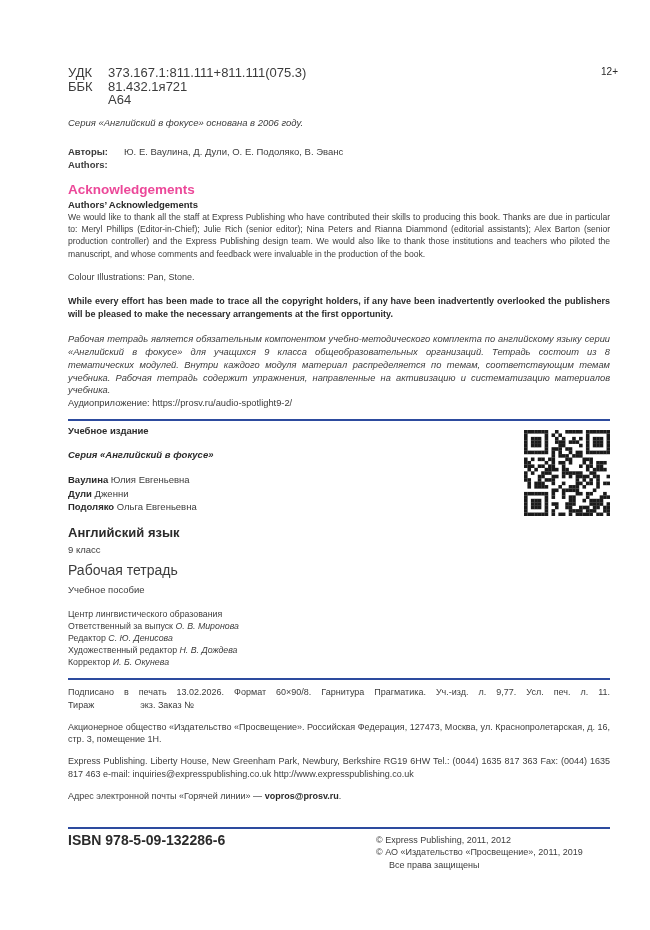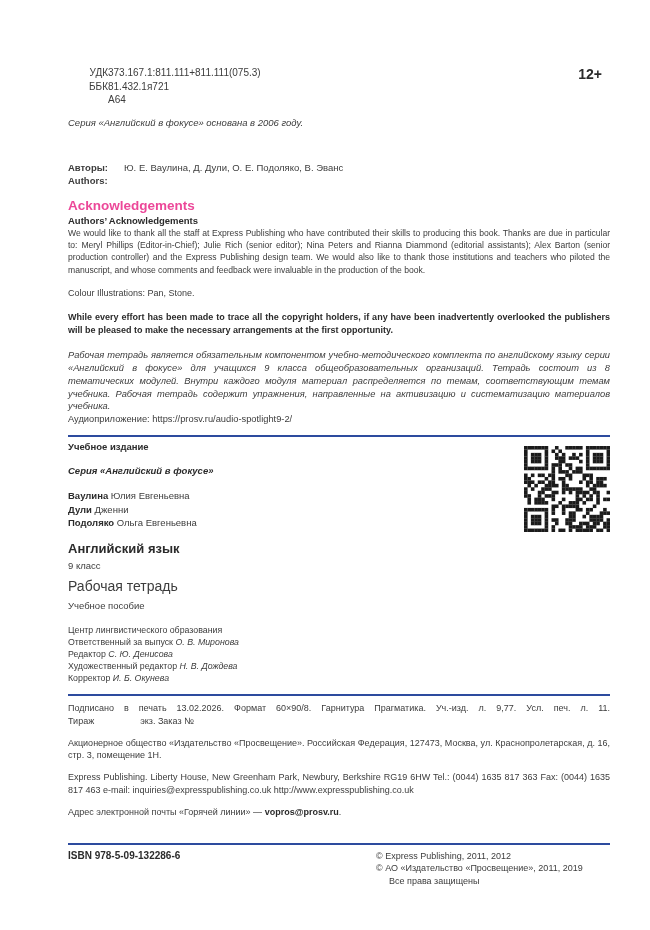--- a/index.html
+++ b/index.html
@@ -3,27 +3,27 @@
 <meta charset="utf-8">
 <style>
   * { margin:0; padding:0; box-sizing:border-box; }
   html,body { background:#ffffff; }
   body { width:650px; height:930px; overflow:hidden;
          font-family:"Liberation Sans","DejaVu Sans",sans-serif;
          color:#3c3c3c; -webkit-font-smoothing:antialiased; }
   .page { position:relative; width:650px; height:930px; padding:66px 40px 0 68px; }
 
   
-  .meta-row { display:flex; font-size:10px; line-height:13.5px;text-align:right; }
+  .meta-row { display:flex; font-size:13px; line-height:13.5px; }
   .meta-label { width:40px; }
-  .age-badge { position:absolute; top:66px; right:48px; font-weight:bold; font-size:14px; color:#2b2b2b; }
+  .age-badge { position:absolute; top:66px; right:32px; font-weight:normal; font-size:10px; color:#2b2b2b; }
 
   .series-note { margin-top:9px; font-style:italic; font-size:9.5px; line-height:13px; }
 
-  .authors-block { margin-top:32px; font-size:9.5px; line-height:13.5px; }
+  .authors-block { margin-top:16px; font-size:9.5px; line-height:13.5px; }
   .authors-row { display:flex; }
   .authors-row .lbl { width:56px; font-weight:bold; }
 
   .ack { margin-top:10px; }
   .ack-title { color:#ec4899; font-weight:bold; font-size:13.5px; line-height:16px; }
   .ack-sub { font-weight:bold; font-size:9.5px; line-height:12px; margin-top:1px; color:#2b2b2b; }
   .body-p { font-size:8.6px; line-height:12.4px; text-align:justify; letter-spacing:-0.03px; }
   .colour-note { margin-top:11px; font-size:9px; line-height:12px; }
   .bold-note { margin-top:12px; font-weight:bold; font-size:9px; line-height:13px; text-align:justify; color:#2b2b2b; }
 
@@ -52,21 +52,21 @@
   .print-block { margin-top:6px; font-size:9px; line-height:13px; }
   .print-line1 { text-align:justify; text-align-last:justify; }
   .tirazh-gap { display:inline-block; width:46px; }
 
   .pub-p { margin-top:9px; font-size:9px; line-height:12.8px; text-align:justify; }
   .hotline { margin-top:9px; font-size:9px; line-height:13px; }
   .hotline b { color:#2b2b2b; }
 
   .rule-bottom { border:none; border-top:2px solid #2d4b9e; margin-top:24px; }
   .footer { margin-top:5px; display:flex; }
-  .isbn { font-weight:bold; font-size:10px; line-height:12.5px; color:#2b2b2b; }
+  .isbn { font-weight:bold; font-size:14px; line-height:12.5px; color:#2b2b2b; }
   .copyrights { margin-left:auto; width:234px; font-size:9px; line-height:12.5px; }
   .copyrights .indent { padding-left:13px; }
 </style>
 </head>
 <body>
 
 <div class="page">
 
   <div class="age-badge">12+</div>
 

